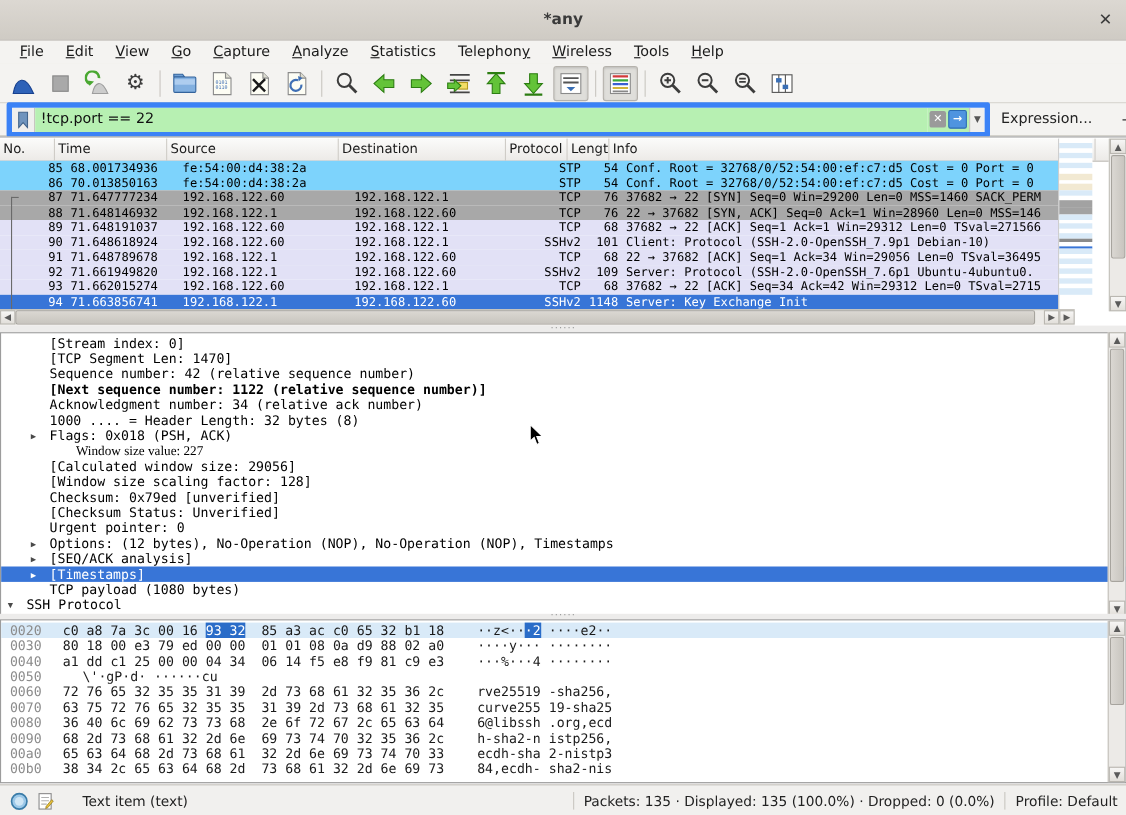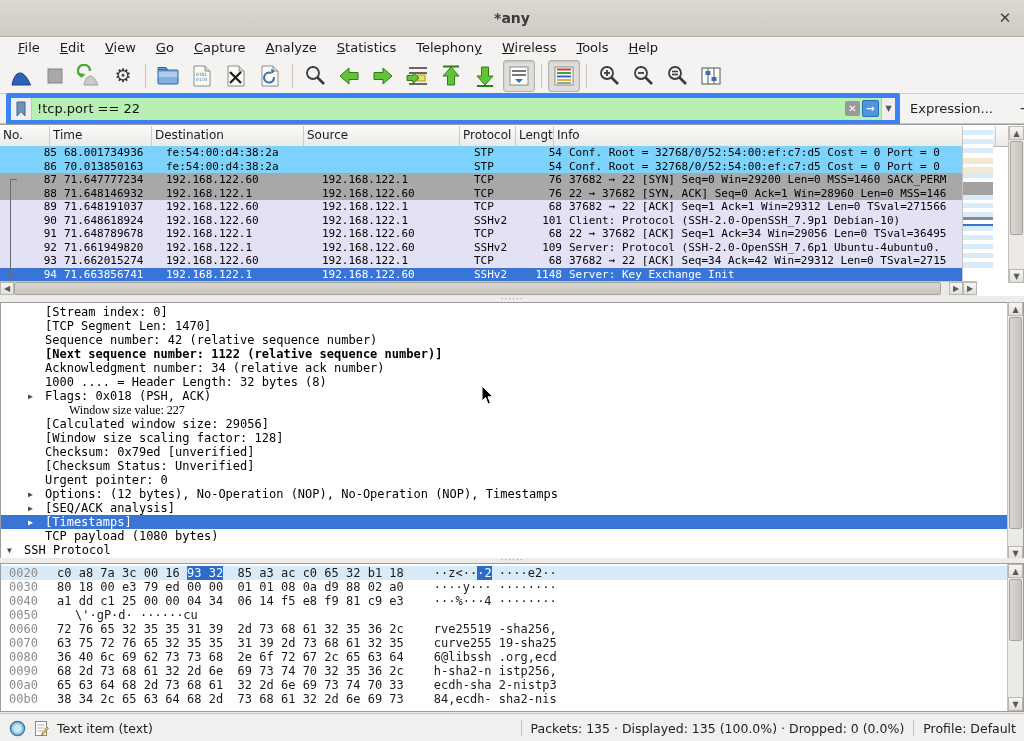--- a/index.html
+++ b/index.html
@@ -53,21 +53,21 @@
     font-size:12px;color:#1a1a1a;}
   .pl-h{border-right:1px solid #cfccc7;padding:2px 0 0 3px;box-sizing:border-box;white-space:nowrap;overflow:hidden;}
   .pl-rows{position:absolute;left:0;top:21px;width:977px;height:137px;overflow:hidden;
     font-family:"DejaVu Sans Mono","Liberation Mono",monospace;font-size:11px;}
   .prow{display:flex;height:13.5px;line-height:13.5px;white-space:nowrap;}
   .prow .c{overflow:hidden;box-sizing:border-box;flex-shrink:0;}
   .c-no{width:62px;text-align:right;padding-right:5px;}
   .c-time{width:102px;padding-left:2px;}
   .c-src{width:156px;padding-left:2px;}
   .c-dst{width:152px;padding-left:2px;}
-  .c-proto{width:56px;padding-left:2px;}
+  .c-proto{width:56px;padding-left:2px;text-align:right;}
   .c-len{width:38px;text-align:right;padding-right:4px;}
   .c-info{flex:1;padding-left:3px;}
   .row-white{background:#7dd3fc;color:#000;}
   .row-gray{background:var(--row-gray);color:#000;}
   .row-lavender{background:var(--row-lavender);color:#000;}
   .row-selected{background:var(--accent);color:#fff;}
   .related-line{position:absolute;pointer-events:none;}
   
   .minimap{position:absolute;right:31px;top:1px;width:30px;height:157px;border-left:1px solid #c4c4c4;background:#fff;}
   .minimap div{width:100%;}
@@ -100,21 +100,21 @@
   .hrow{height:14px;line-height:14px;white-space:pre;display:flex;}
   .hrow.rowsel{background:var(--hexrow-bg);}
   .h-off{width:36px;margin-left:8px;color:#8b8b8b;flex-shrink:0;}
   .h-hex{margin-left:12px;flex-shrink:0;}
   .h-ascii{margin-left:30px;}
   .hl{background:var(--hexsel-bg);color:#fff;}
   
   .statusbar{position:absolute;left:0;top:713px;width:1024px;height:28px;background:#f1f0ee;
     border-top:1px solid #c6c3bd;display:flex;align-items:center;font-size:12.5px;color:#222;}
   .sb-icon{margin-left:9px;display:flex;align-items:center;}
-  .sb-text{margin-left:8px;}
+  .sb-text{margin-left:26px;}
   .sb-right{margin-left:auto;display:flex;align-items:center;}
   .sb-sep{width:1px;height:16px;background:#c9c6c0;margin:0 9px;}
   .cursor{position:absolute;pointer-events:none;z-index:50;}
 </style>
 </head>
 <body>
 
 <div id="app" style="--accent: #3875d7; --filter-valid: #b7f0b2; --row-gray: #a8a8a8; --row-lavender: #e2e1f6; --hexsel-bg: #2a6cc8; --hexrow-bg: #d9eaf8;">
 
   <div class="titlebar">
@@ -296,22 +296,22 @@
     </div>
     <span class="expr-label">Expression...</span>
     <span class="filter-sep"></span>
     <span class="add-btn">+</span>
   </div>
 
   <div class="packet-pane">
     <div class="pl-header" id="pl-header">
         <div class="pl-h" style="width: 50px;">No.</div>
         <div class="pl-h" style="width: 102px;">Time</div>
+        <div class="pl-h" style="width: 156px;">Source</div>
         <div class="pl-h" style="width: 152px;">Destination</div>
-        <div class="pl-h" style="width: 156px;">Source</div>
         <div class="pl-h" style="width: 56px;">Protocol</div>
         <div class="pl-h" style="width: 38px;">Length</div>
         <div class="pl-h" style="width: 442px;">Info</div>
       </div>
     <div class="pl-rows" id="pl-rows">
         <div class="prow row-white">
           <div class="c c-no">85</div>
           <div class="c c-time">68.001734936</div>
           <div class="c c-src">fe:54:00:d4:38:2a</div>
           <div class="c c-dst"></div>

